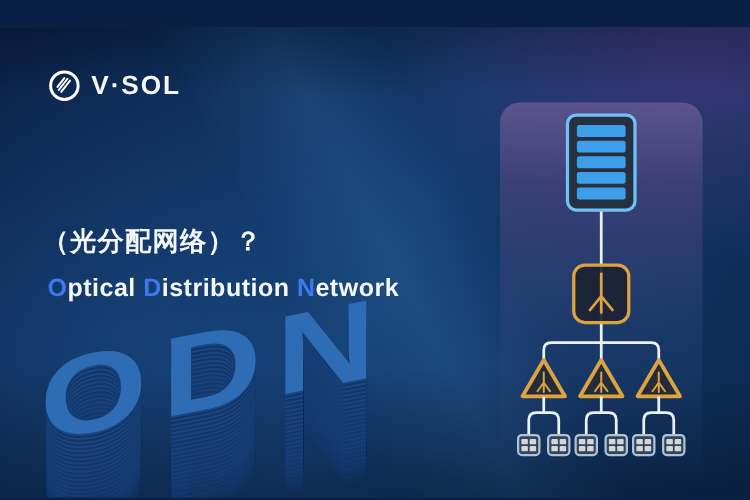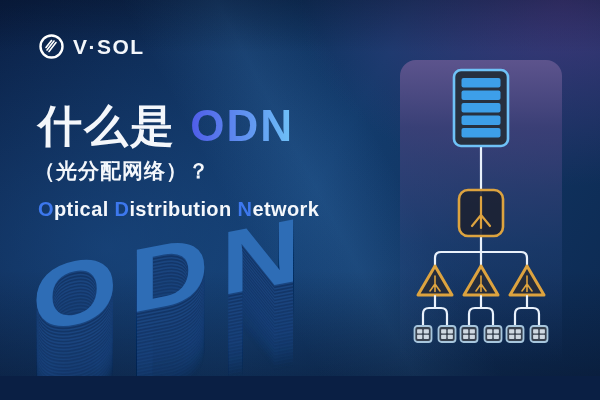--- a/index.html
+++ b/index.html
@@ -3,20 +3,21 @@
 <meta charset="utf-8">
 <style>
   html,body{margin:0;padding:0;}
   body{width:600px;height:400px;overflow:hidden;font-family:"Liberation Sans","DejaVu Sans",sans-serif;background:#0a1f44;}
   .stage{position:relative;width:600px;height:376px;overflow:hidden;
     background:
       radial-gradient(430px 300px at 94% 0%, rgba(88,58,136,0.65), rgba(88,58,136,0) 62%),
       linear-gradient(62deg, rgba(40,110,190,0) 40%, rgba(86,160,225,0.14) 52%, rgba(40,110,190,0) 63%),
       radial-gradient(520px 360px at 18% 66%, rgba(34,92,160,0.40), rgba(34,92,160,0) 70%),
       linear-gradient(118deg, var(--bg-top-left,#0a1f44) 0%, var(--bg-mid,#123a6a) 52%, var(--bg-bottom,#0d2a52) 100%);
+    margin-top: 22px;
   }
   .stage::after{content:"";position:absolute;inset:0;pointer-events:none;
     background:linear-gradient(180deg, rgba(4,10,26,0.30) 0%, rgba(4,10,26,0) 14%, rgba(4,10,26,0) 72%, rgba(4,10,26,0.35) 100%);}
   
   .logo{position:absolute;left:38px;top:33px;display:flex;align-items:center;gap:8px;z-index:5;}
   .logo-text{color:var(--text-white,#f4f7fb);font-size:21px;font-weight:800;letter-spacing:1.5px;}
   
   .title{position:absolute;left:38px;top:97px;z-index:5;font-size:44px;font-weight:800;color:var(--text-white,#fff);letter-spacing:2px;white-space:nowrap;}
   .grad{background:linear-gradient(90deg,var(--gradient-odn-start,#4f5ce8),var(--gradient-odn-end,#6fc2f7));
     -webkit-background-clip:text;background-clip:text;color:transparent;font-weight:800;}
@@ -50,21 +51,20 @@
   <div class="logo">
     <svg width="27" height="27" viewBox="0 0 27 27">
       <circle class="ring" cx="13.5" cy="13.5" r="11"></circle>
       <path class="ring-stripe" d="M9 17 L16 8"></path>
       <path class="ring-stripe" d="M11 18.5 L18 9.5"></path>
       <path class="ring-stripe" d="M8 14.5 L13.5 7.5"></path>
     </svg>
     <span class="logo-text">V·SOL</span>
   </div>
 
-  <div class="title"><span>什么是 </span><span class="grad">ODN</span></div>
 
   <div class="subtitle">（光分配网络）？</div>
 
   <div class="eng"><span class="hl">O</span><span>ptical </span><span class="hl">D</span><span>istribution </span><span class="hl">N</span><span>etwork</span></div>
 
   <div class="odn3d" style="text-shadow: rgba(34, 84, 150, 0.57) 0px 2px 0px, rgba(13, 40, 82, 0.56) 0px 4px 0px, rgba(34, 84, 150, 0.55) 0px 6px 0px, rgba(13, 40, 82, 0.54) 0px 8px 0px, rgba(34, 84, 150, 0.53) 0px 10px 0px, rgba(13, 40, 82, 0.52) 0px 12px 0px, rgba(34, 84, 150, 0.51) 0px 14px 0px, rgba(13, 40, 82, 0.5) 0px 16px 0px, rgba(34, 84, 150, 0.49) 0px 18px 0px, rgba(13, 40, 82, 0.47) 0px 20px 0px, rgba(34, 84, 150, 0.46) 0px 22px 0px, rgba(13, 40, 82, 0.45) 0px 24px 0px, rgba(34, 84, 150, 0.44) 0px 26px 0px, rgba(13, 40, 82, 0.43) 0px 28px 0px, rgba(34, 84, 150, 0.42) 0px 30px 0px, rgba(13, 40, 82, 0.41) 0px 32px 0px, rgba(34, 84, 150, 0.4) 0px 34px 0px, rgba(13, 40, 82, 0.39) 0px 36px 0px, rgba(34, 84, 150, 0.38) 0px 38px 0px, rgba(13, 40, 82, 0.37) 0px 40px 0px, rgba(34, 84, 150, 0.36) 0px 42px 0px, rgba(13, 40, 82, 0.35) 0px 44px 0px, rgba(34, 84, 150, 0.34) 0px 46px 0px, rgba(13, 40, 82, 0.33) 0px 48px 0px, rgba(34, 84, 150, 0.32) 0px 50px 0px, rgba(13, 40, 82, 0.31) 0px 52px 0px, rgba(34, 84, 150, 0.3) 0px 54px 0px, rgba(13, 40, 82, 0.29) 0px 56px 0px, rgba(34, 84, 150, 0.28) 0px 58px 0px, rgba(13, 40, 82, 0.26) 0px 60px 0px, rgba(34, 84, 150, 0.25) 0px 62px 0px, rgba(13, 40, 82, 0.24) 0px 64px 0px, rgba(34, 84, 150, 0.23) 0px 66px 0px, rgba(13, 40, 82, 0.22) 0px 68px 0px, rgba(34, 84, 150, 0.21) 0px 70px 0px, rgba(13, 40, 82, 0.2) 0px 72px 0px, rgba(34, 84, 150, 0.19) 0px 74px 0px, rgba(13, 40, 82, 0.18) 0px 76px 0px, rgba(34, 84, 150, 0.17) 0px 78px 0px, rgba(13, 40, 82, 0.16) 0px 80px 0px, rgba(34, 84, 150, 0.15) 0px 82px 0px, rgba(13, 40, 82, 0.14) 0px 84px 0px, rgba(34, 84, 150, 0.13) 0px 86px 0px, rgba(13, 40, 82, 0.12) 0px 88px 0px, rgba(34, 84, 150, 0.11) 0px 90px 0px, rgba(13, 40, 82, 0.1) 0px 92px 0px, rgba(34, 84, 150, 0.09) 0px 94px 0px, rgba(13, 40, 82, 0.08) 0px 96px 0px, rgba(34, 84, 150, 0.07) 0px 98px 0px, rgba(13, 40, 82, 0.05) 0px 100px 0px, rgba(34, 84, 150, 0.04) 0px 102px 0px, rgba(13, 40, 82, 0.04) 0px 104px 0px;">ODN</div>
 
   <div class="panel">
     <svg width="162" height="336" viewBox="0 0 162 336">
       <defs>

